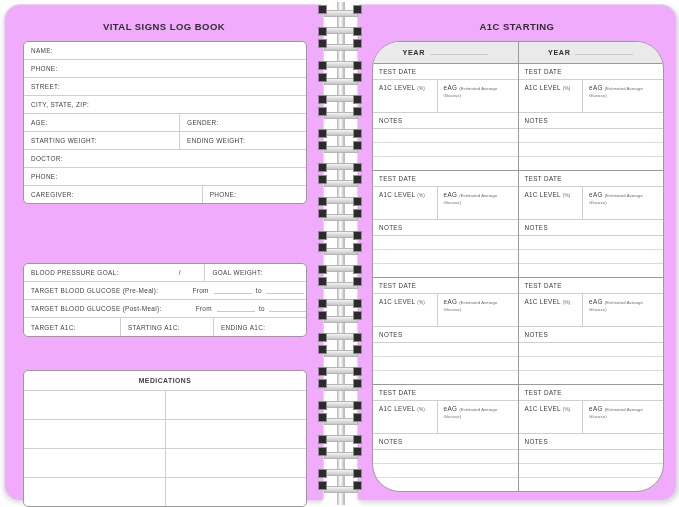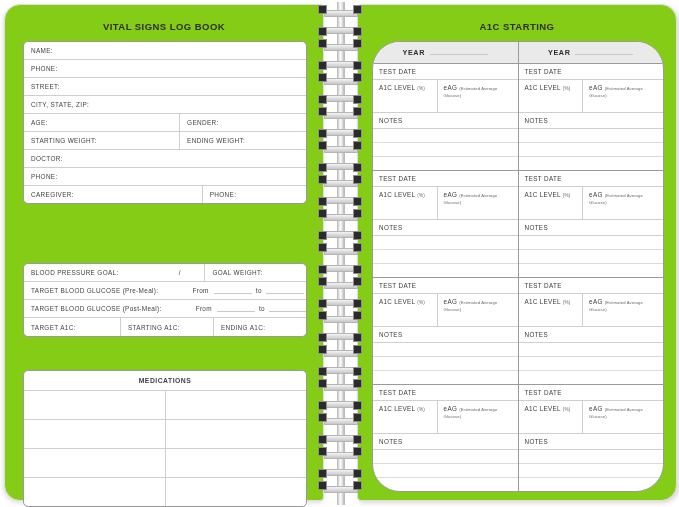--- a/index.html
+++ b/index.html
@@ -8,21 +8,21 @@
     background:#ffffff;
     font-family:"Liberation Sans", sans-serif;
     color:#3b3b3b;
     overflow:hidden;
   }
   .notebook{position:relative;width:679px;height:507px;}
 
   
   .page{
     position:absolute;top:4px;height:495px;
-    background:#84cc16;
+    background:#f0abfc;
     border:1px solid #dedede;
   }
   .page.left{
     left:4px;width:318px;
     border-radius:16px 4px 4px 16px;
     box-shadow:-1px 2px 4px rgba(0,0,0,.13);
   }
   .page.right{
     left:357px;width:318px;
     border-radius:4px 16px 16px 4px;

